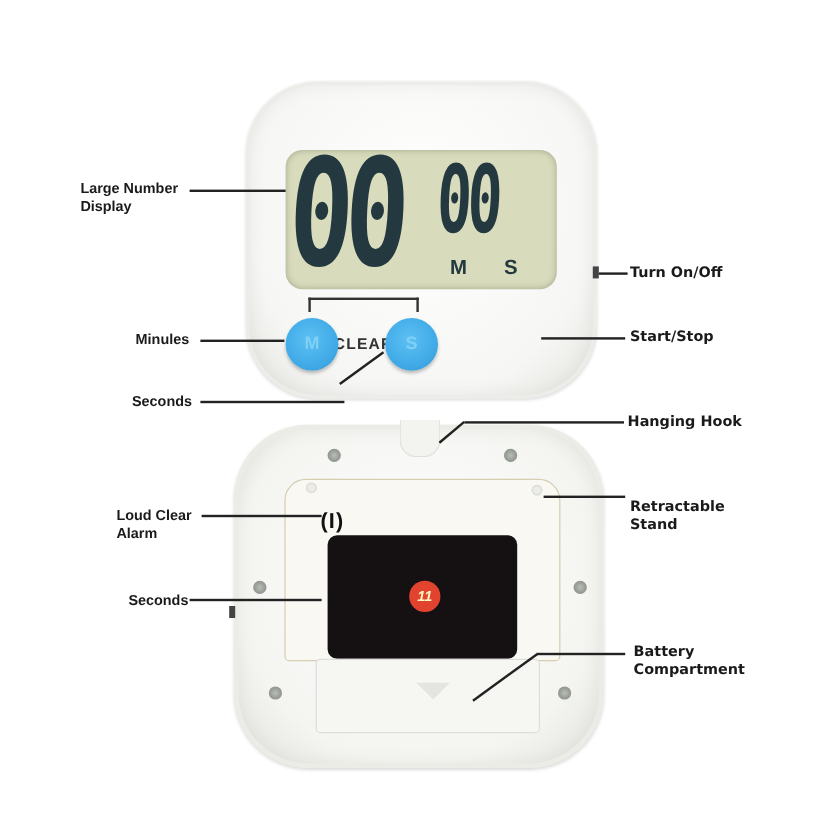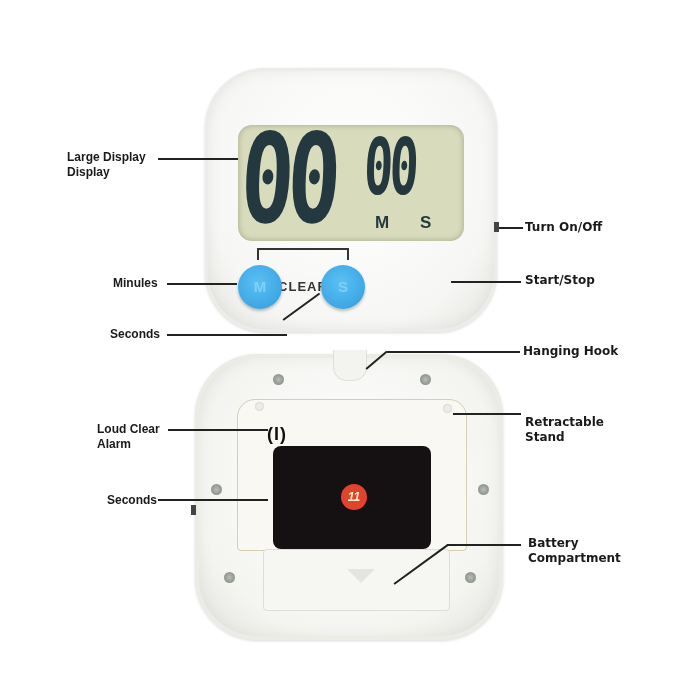--- a/index.html
+++ b/index.html
@@ -74,21 +74,21 @@
   <div class="screw" style="left:16px;top:130px;"></div>
   <div class="screw" style="left:283px;top:130px;"></div>
   <div class="screw" style="left:29px;top:218px;"></div>
   <div class="screw" style="left:270px;top:218px;"></div>
   <div class="bump" style="left:60px;top:48px;"></div>
   <div class="bump" style="left:248px;top:50px;"></div>
 </div>
 <div class="abs" style="left:191px;top:505px;width:5px;height:10px;background:#444;"></div>
 
 <div class="label" style="left:67px;top:150px;">
-  <div>Large Display</div>
+  <div>Large Number</div>
   <div>Display</div>
 </div>
 <div class="line" style="left:158px;top:158px;width:80px;"></div>
 
 <div class="label" style="left:113px;top:276px;">Minules</div>
 <div class="line" style="left:167px;top:283px;width:70px;"></div>
 
 <div class="label" style="left:110px;top:327px;">Seconds</div>
 <div class="line" style="left:167px;top:334px;width:120px;"></div>
 <div class="line" style="left:283px;top:319px;width:45px;transform:rotate(-36deg);transform-origin:left center;"></div>

